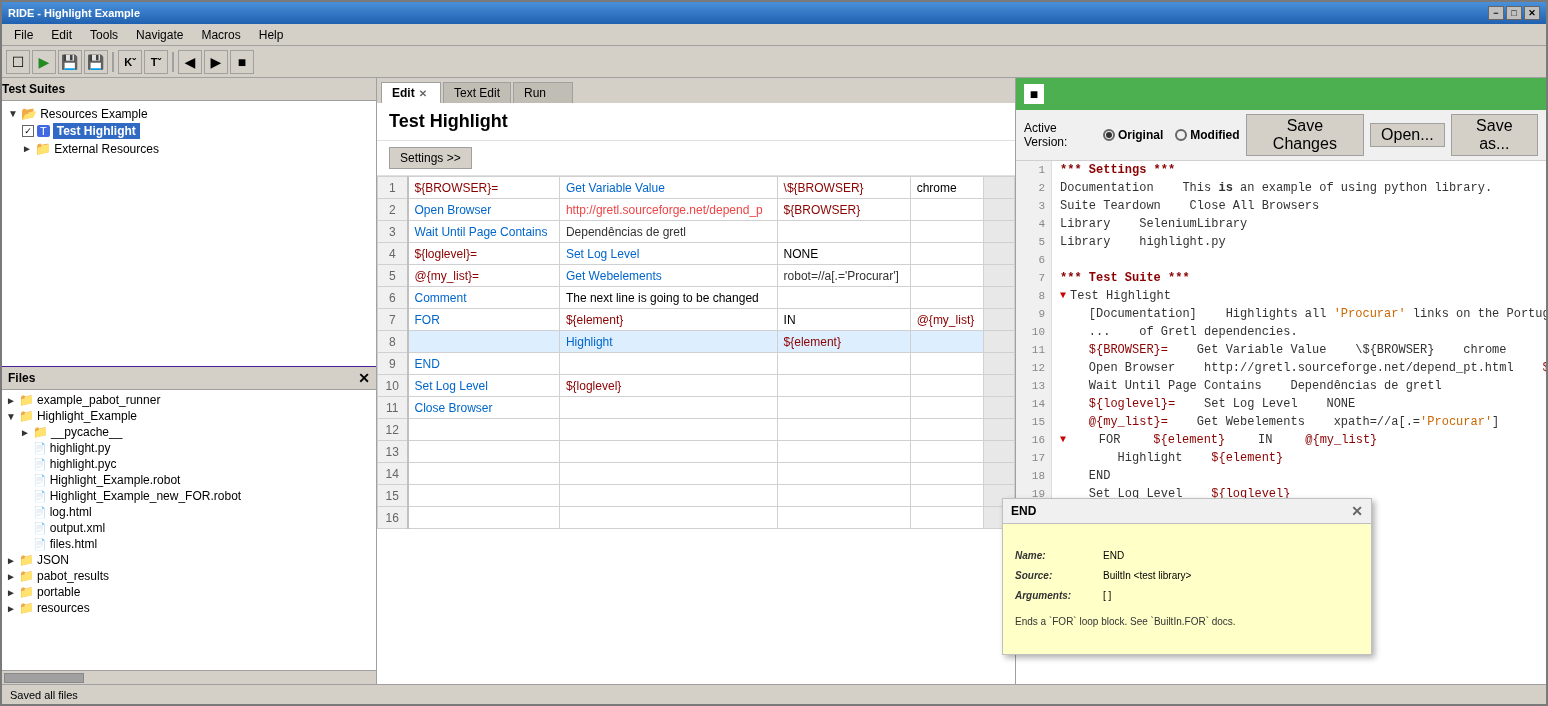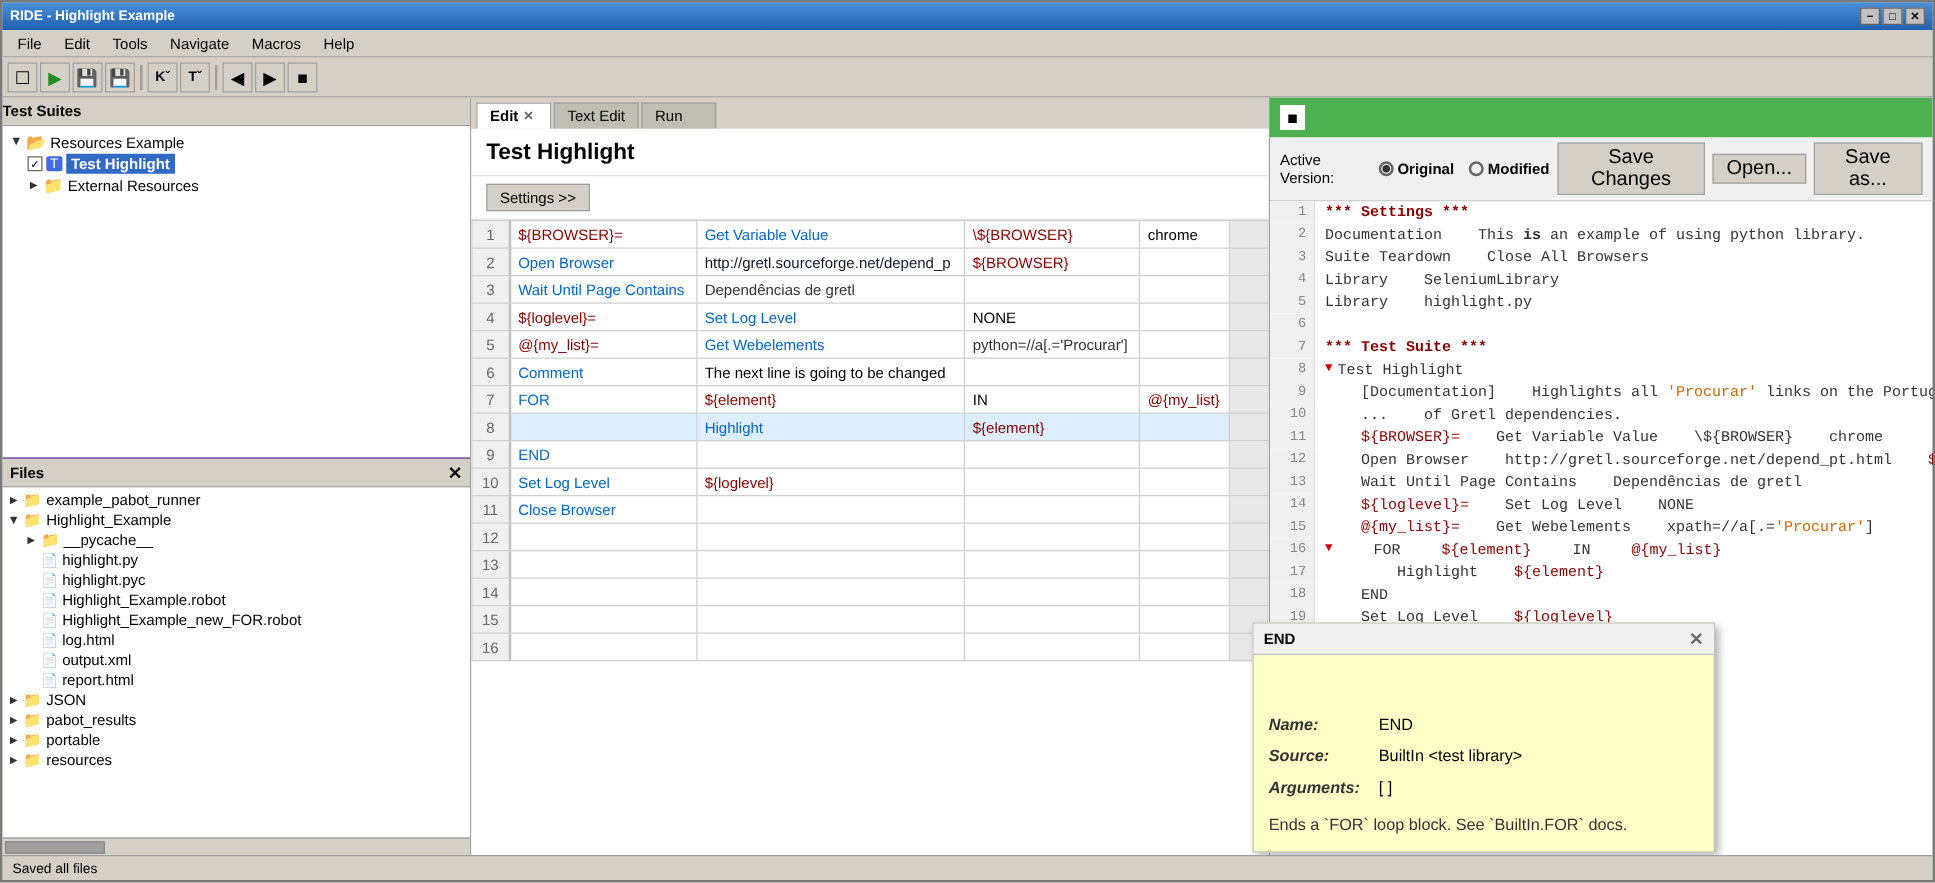--- a/index.html
+++ b/index.html
@@ -51,21 +51,21 @@
     .grid-table td.row-num { background: #f0f0f0; color: #666; text-align: center; width: 28px; border-right: 2px solid #c0c0c0; }
     .grid-table td.keyword { color: #0066cc; font-weight: 500; }
     .grid-table td.variable { color: #8b0000; }
     .grid-table td.selected-row { background: #ddeeff; }
     .grid-table td.gray-bg { background: #e8e8e8; }
 
     
     .tooltip-popup { position: absolute; top: 420px; left: 625px; width: 370px; background: #ffffc8; border: 1px solid #c0c0c0; box-shadow: 3px 3px 6px rgba(0,0,0,0.3); z-index: 100; }
     .tooltip-header { display: flex; align-items: center; justify-content: space-between; padding: 4px 8px; background: #f0f0f0; border-bottom: 1px solid #c0c0c0; font-size: 12px; font-weight: bold; }
     .tooltip-close { cursor: pointer; font-size: 14px; color: #666; }
-    .tooltip-body { padding: 10px 12px; font-size: 13px; line-height: 1.6; margin-top: 36px; }
+    .tooltip-body { padding: 24px 12px; font-size: 10px; line-height: 1.6; }
     .tooltip-row { display: flex; gap: 8px; margin-bottom: 4px; }
     .tooltip-label { font-weight: bold; font-style: italic; min-width: 80px; color: #333; }
     .tooltip-desc { margin-top: 10px; color: #333; }
 
     
     .right-panel { width: 530px; display: flex; flex-direction: column; background: white; }
     .right-header { display: flex; align-items: center; gap: 4px; padding: 4px 8px; background: #4caf50; height: 32px; }
     .version-bar { display: flex; align-items: center; gap: 6px; padding: 4px 8px; background: #f0f0f0; border-bottom: 1px solid #d0d0d0; font-size: 12px; }
     .version-label { font-size: 12px; }
     .radio-group { display: flex; align-items: center; gap: 12px; font-weight: bold; }
@@ -197,21 +197,21 @@
             <span>log.html</span>
           </div>
           <div class="tree-item tree-indent">
             <span style="width:10px;"></span>
             <span style="font-size:11px;color:#cc0000;">📄</span>
             <span>output.xml</span>
           </div>
           <div class="tree-item tree-indent">
             <span style="width:10px;"></span>
             <span style="font-size:11px;color:#0000cc;">📄</span>
-            <span>report.html</span>
+            <span>files.html</span>
           </div>
           <div class="tree-item">
             <span class="tree-expand">►</span>
             <span style="color:#daa520;">📁</span>
             <span>JSON</span>
           </div>
           <div class="tree-item">
             <span class="tree-expand">►</span>
             <span style="color:#daa520;">📁</span>
             <span>pabot_results</span>
@@ -263,21 +263,21 @@
                 <td class="variable">${BROWSER}=</td>
                 <td class="keyword">Get Variable Value</td>
                 <td class="variable">\${BROWSER}</td>
                 <td>chrome</td>
                 <td class="gray-bg"></td>
               </tr>
 
               <tr>
                 <td class="row-num">2</td>
                 <td class="keyword">Open Browser</td>
-                <td style="color:#0f172a;">http://gretl.sourceforge.net/depend_p</td>
+                <td style="color:#ef4444;">http://gretl.sourceforge.net/depend_p</td>
                 <td class="variable">${BROWSER}</td>
                 <td></td>
                 <td class="gray-bg"></td>
               </tr>
 
               <tr>
                 <td class="row-num">3</td>
                 <td class="keyword">Wait Until Page Contains</td>
                 <td style="color:#333;">Dependências de gretl</td>
                 <td></td>
@@ -291,21 +291,21 @@
                 <td class="keyword">Set Log Level</td>
                 <td>NONE</td>
                 <td></td>
                 <td class="gray-bg"></td>
               </tr>
 
               <tr>
                 <td class="row-num">5</td>
                 <td class="variable">@{my_list}=</td>
                 <td class="keyword">Get Webelements</td>
-                <td style="color:#333;">python=//a[.='Procurar']</td>
+                <td style="color:#333;">robot=//a[.='Procurar']</td>
                 <td></td>
                 <td class="gray-bg"></td>
               </tr>
 
               <tr>
                 <td class="row-num">6</td>
                 <td class="keyword">Comment</td>
                 <td style="color:#000000;">The next line is going to be changed</td>
                 <td></td>
                 <td></td>

